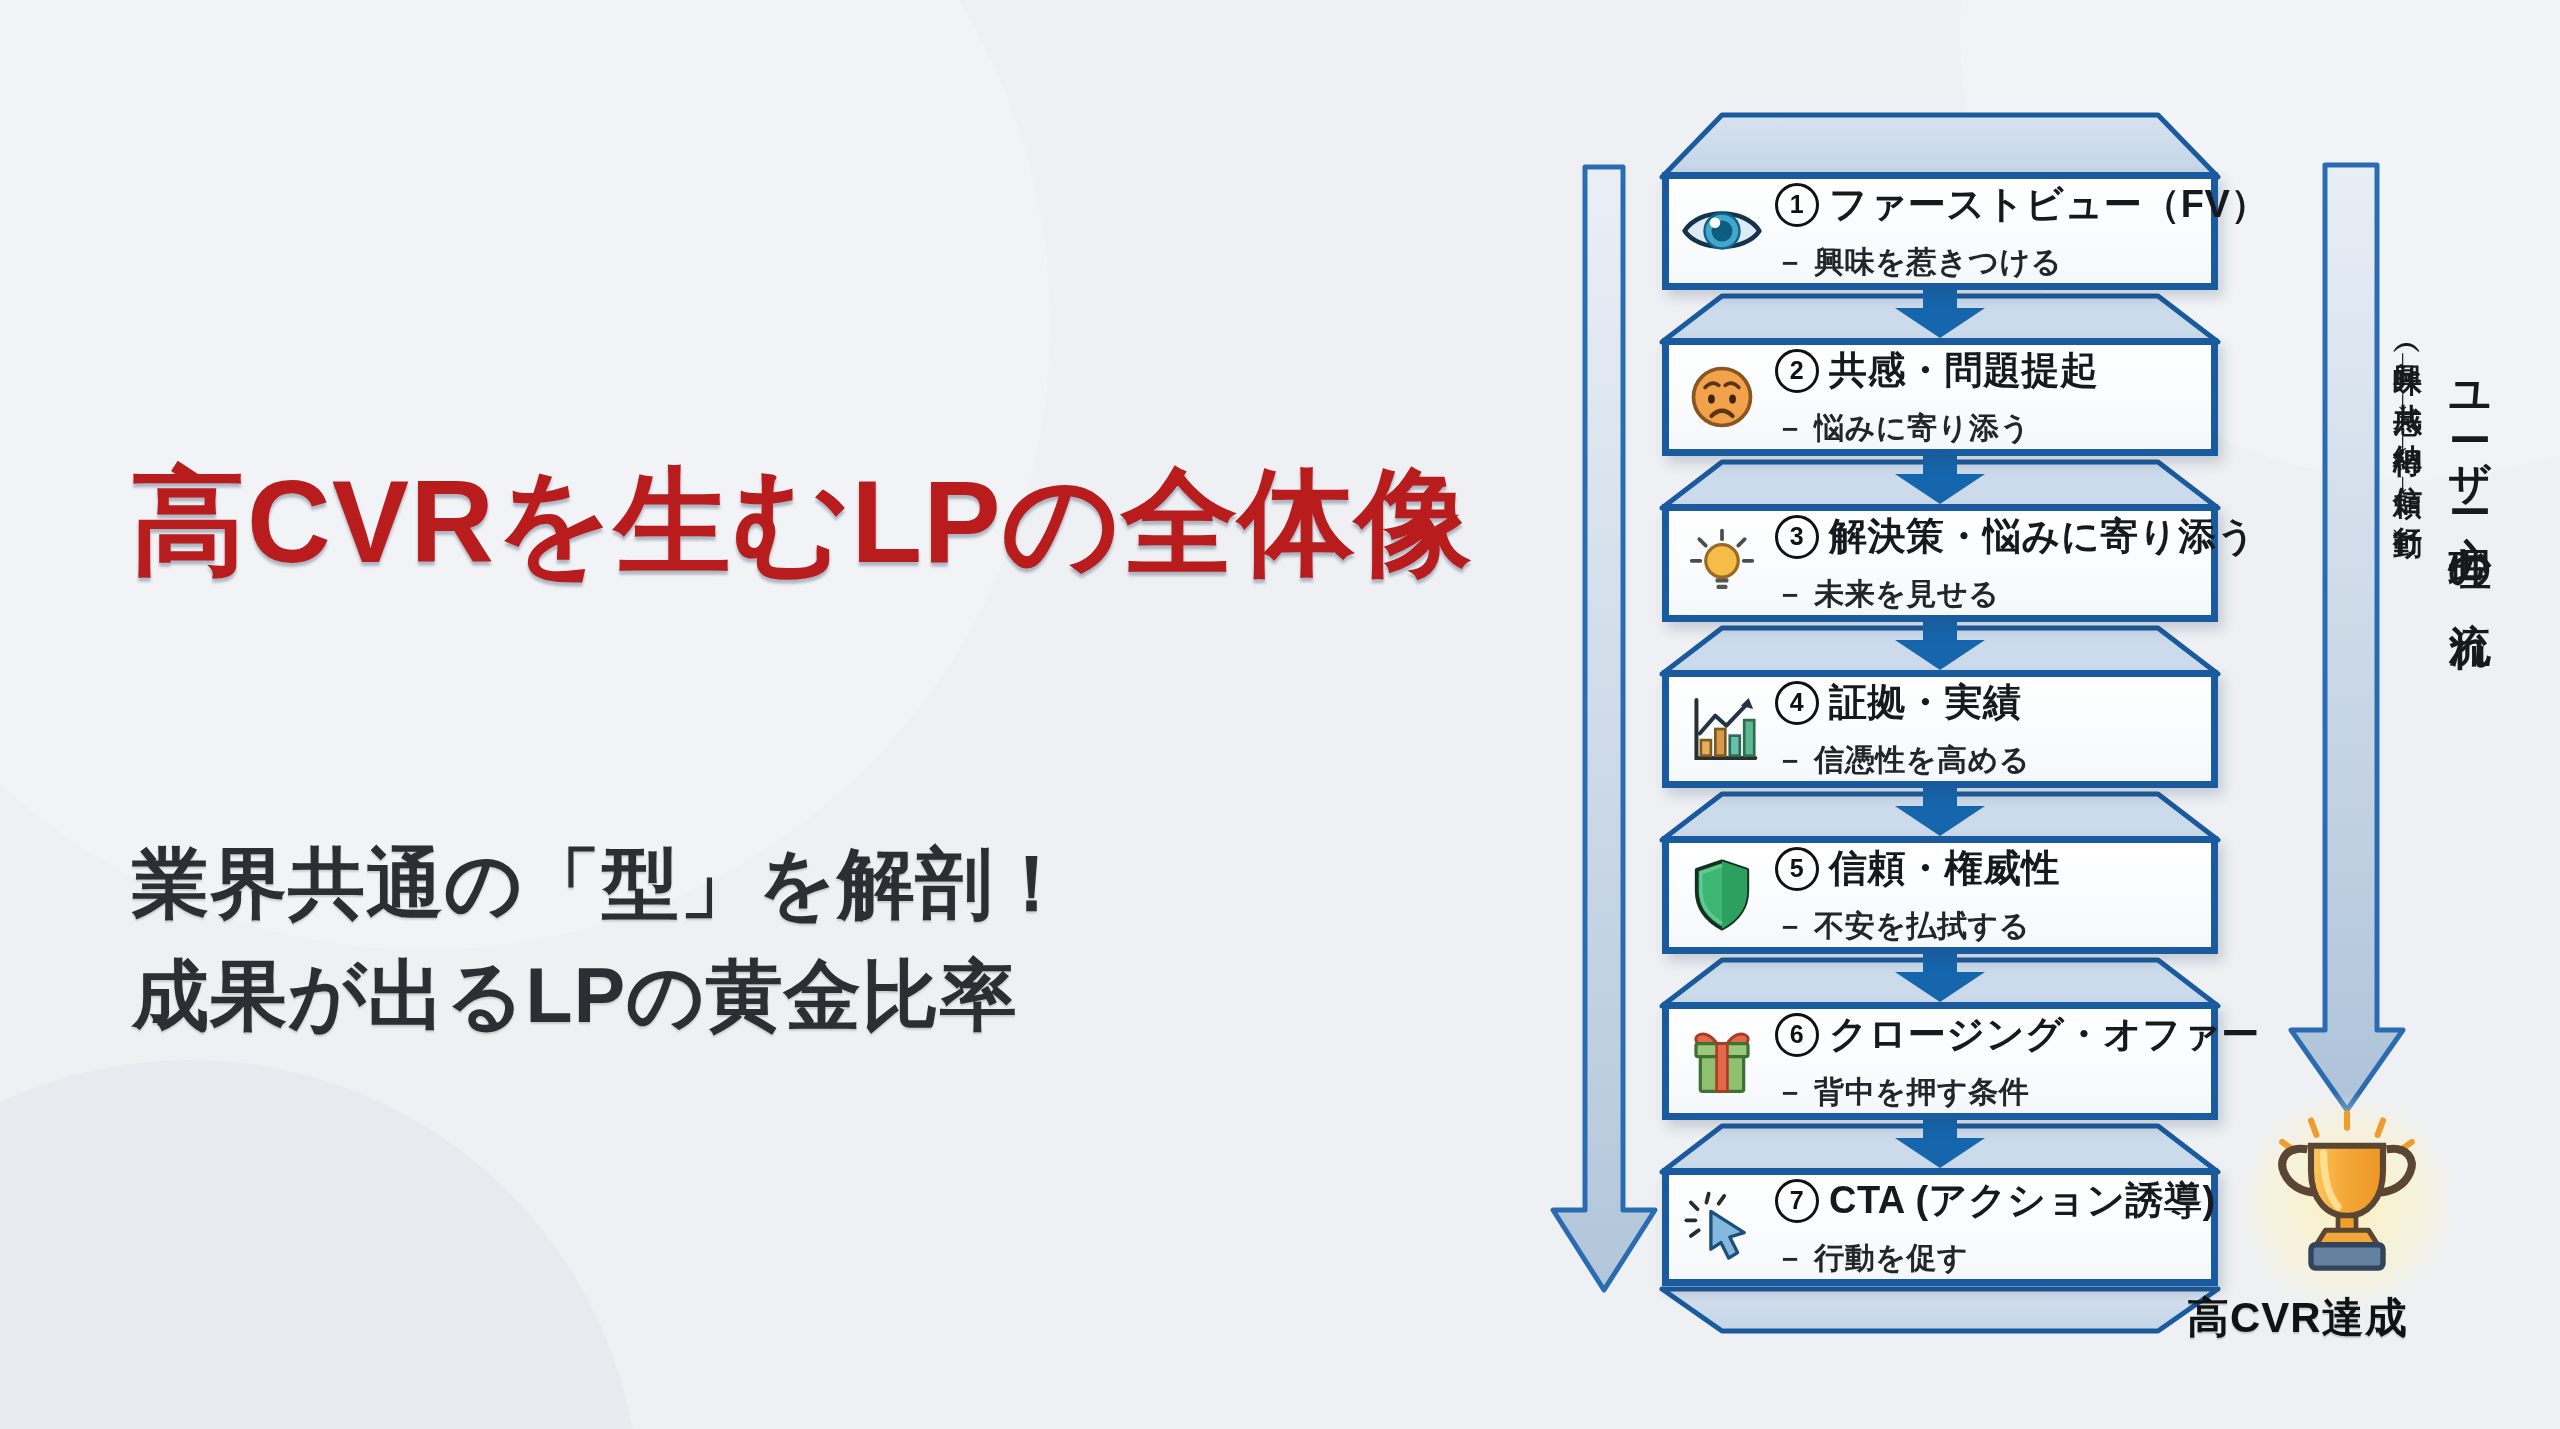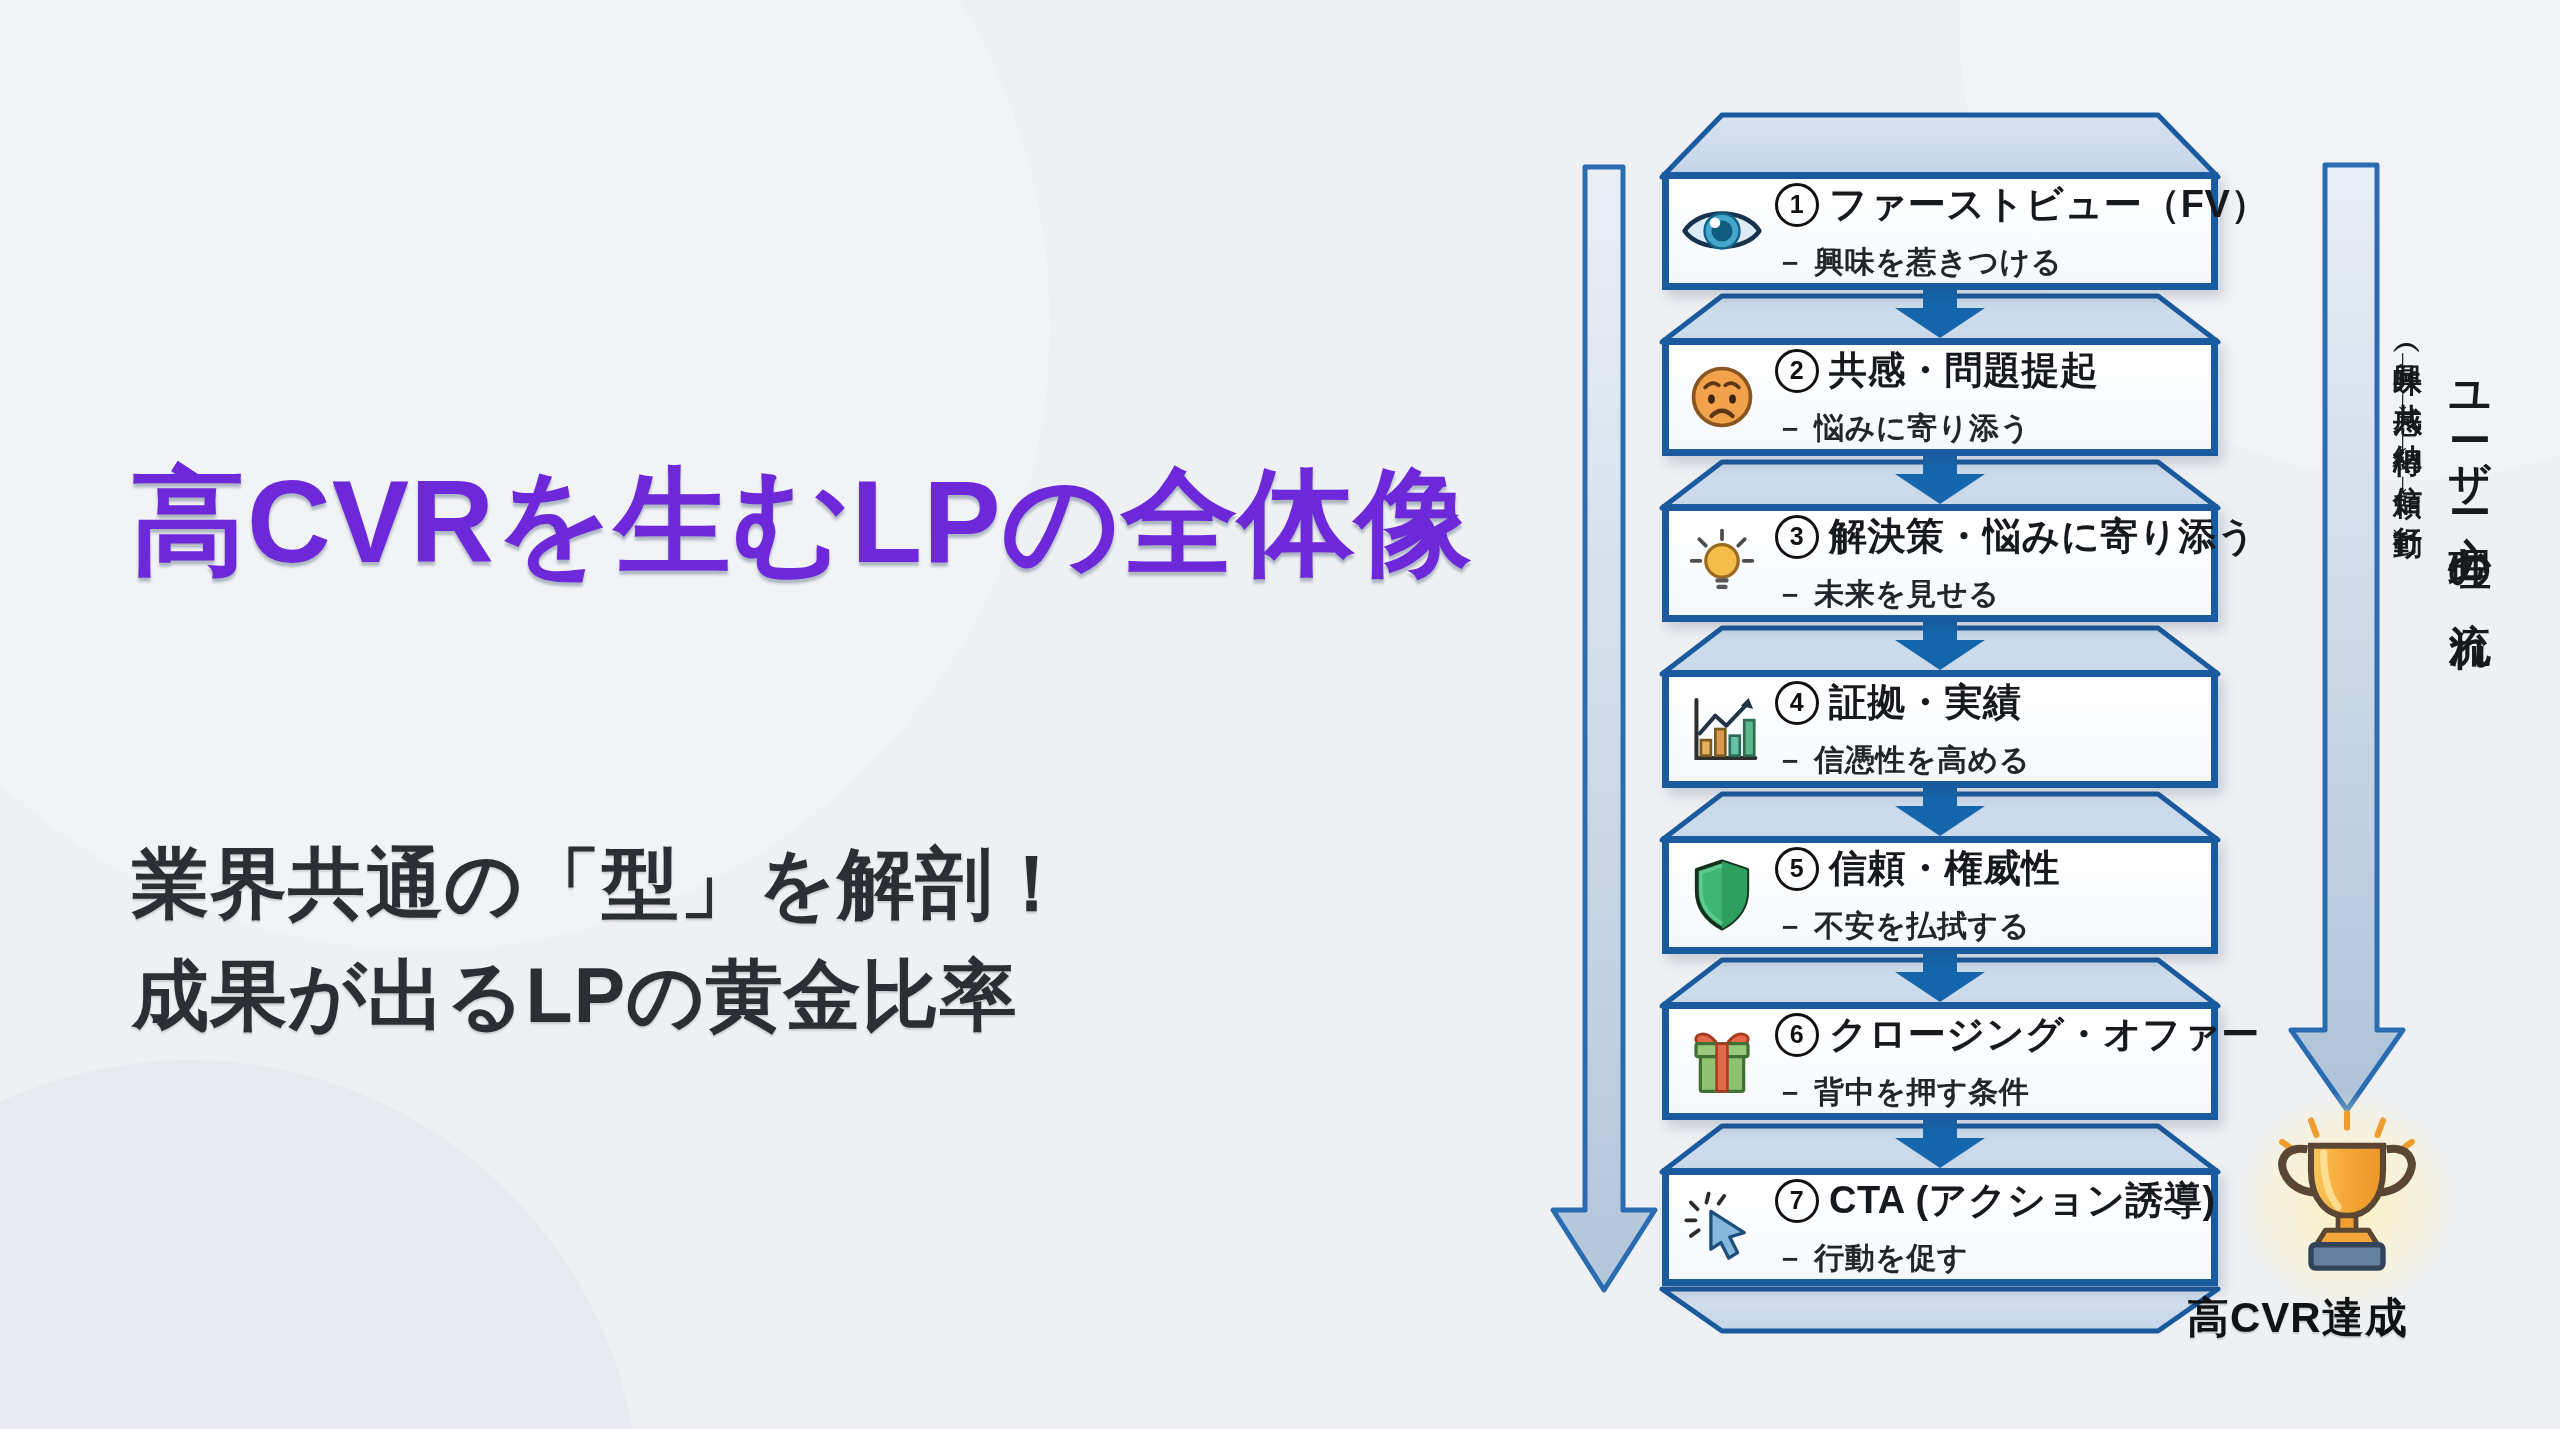--- a/index.html
+++ b/index.html
@@ -9,21 +9,21 @@
     font-family:"Liberation Sans","DejaVu Sans",sans-serif;
   }
   .bg-circle{position:absolute;border-radius:50%;}
   .bg-circle.c1{left:-200px;top:-300px;width:1250px;height:1250px;background:#f2f3f6;}
   .bg-circle.c2{left:-260px;top:1060px;width:900px;height:900px;background:#e7eaef;}
   .bg-circle.c3{left:1960px;top:-420px;width:900px;height:900px;background:#f1f3f6;}
 
   
   .main-title{
     position:absolute;left:130px;top:440px;width:1460px;
-    font-size:116px;line-height:1.42;font-weight:900;color:#6d28d9;
+    font-size:116px;line-height:1.42;font-weight:900;color:#b91c1c;
     letter-spacing:1px;white-space:nowrap;
     text-shadow:0 4px 3px rgba(15,42,76,0.30);
   }
   .sub-title{
     position:absolute;left:132px;top:828px;width:1300px;
     font-size:77px;line-height:1.45;font-weight:900;color:#2b2e33;
     letter-spacing:1px;white-space:nowrap;
     text-shadow:0 2px 2px rgba(30,30,30,0.18);
   }
 

